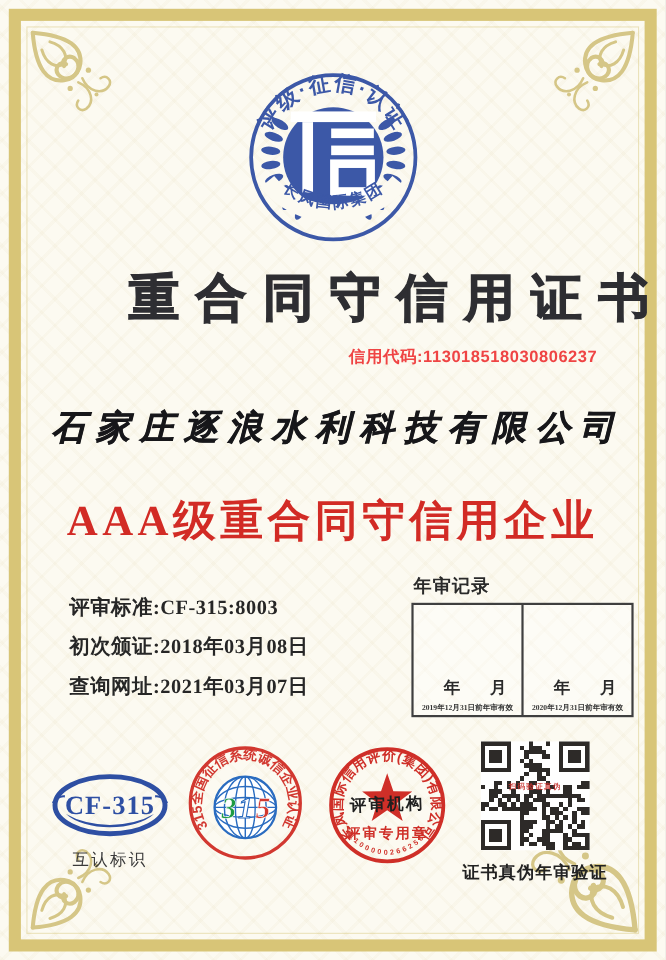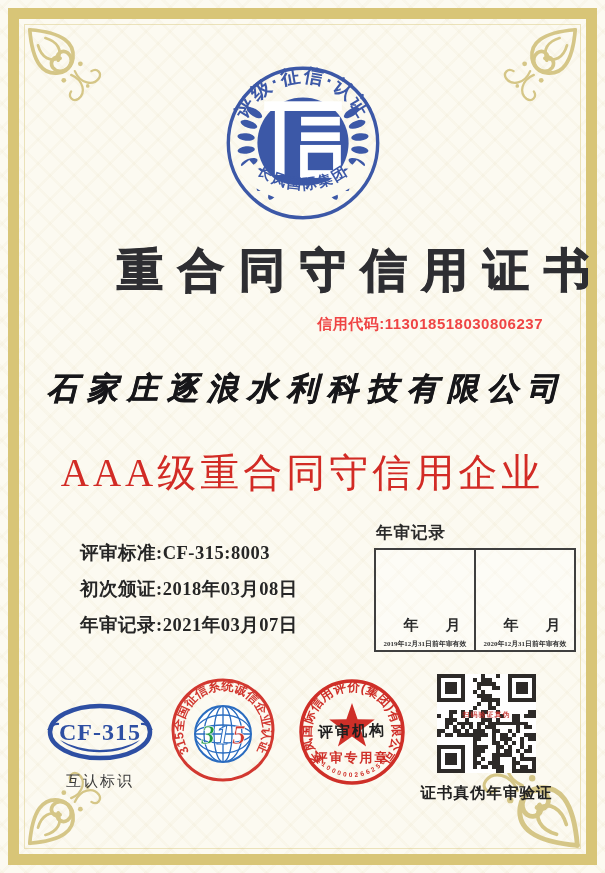--- a/index.html
+++ b/index.html
@@ -23,25 +23,25 @@
 
   .title{position:absolute;left:0;right:0;top:240px;text-align:right;
          font-size:46px;font-weight:bold;letter-spacing:15px;padding-left:15px;
          color:#2e2e32;-webkit-text-stroke:1.2px #2e2e32;}
   .credit{position:absolute;right:62px;top:315px;font-size:15px;font-weight:bold;
           color:#ef4444;letter-spacing:.5px;}
   .company{position:absolute;left:0;right:0;top:368px;text-align:center;
            font-size:31px;font-weight:bold;letter-spacing:9px;padding-left:9px;color:#17171a;font-style:italic;
            -webkit-text-stroke:.6px #17171a;}
   .award{position:absolute;left:0;right:0;top:446px;text-align:center;
-         font-family:"Liberation Serif",serif;font-size:39px;font-weight:normal;
+         font-family:"Liberation Serif",serif;font-size:39px;font-weight:bold;
          letter-spacing:4px;color:#d22b25;}
 
   .details{position:absolute;left:63px;top:540px;font-family:"Liberation Serif",serif;
-           font-size:18.5px;font-weight:bold;color:#262626;margin-left:17px;}
+           font-size:18.5px;font-weight:bold;color:#262626;}
   .details .line{height:36px;line-height:26px;letter-spacing:.5px;}
 
   .review{position:absolute;left:374px;top:522px;width:200px;}
   .review .rtitle{font-family:"Liberation Serif",serif;font-size:16.5px;font-weight:bold;
                   color:#2a2a2a;margin:0 0 4px 2px;letter-spacing:1px;}
   .review .rtable{display:flex;width:198px;height:100px;border:2px solid #3f3f3f;background:rgba(255,255,255,.35);}
   .review .cell{position:relative;flex:1;}
   .review .cell + .cell{border-left:2px solid #3f3f3f;}
   .review .ym{position:absolute;left:0;right:0;bottom:15px;display:flex;justify-content:center;
               gap:27px;padding-left:14px;font-family:"Liberation Serif",serif;
@@ -148,21 +148,21 @@
   </div>
 
   <div class="title">重合同守信用证书</div>
   <div class="credit">信用代码:113018518030806237</div>
   <div class="company">石家庄逐浪水利科技有限公司</div>
   <div class="award">AAA级重合同守信用企业</div>
 
   <div class="details">
     <div class="line">评审标准:CF-315:8003</div>
     <div class="line">初次颁证:2018年03月08日</div>
-    <div class="line">年审记录:2021年03月07日</div>
+    <div class="line">查询网址:2021年03月07日</div>
   </div>
 
   <div class="review">
     <div class="rtitle">年审记录</div>
     <div class="rtable">
       <div class="cell">
         <div class="ym">
           <span>年</span>
           <span>月</span>
         </div>

